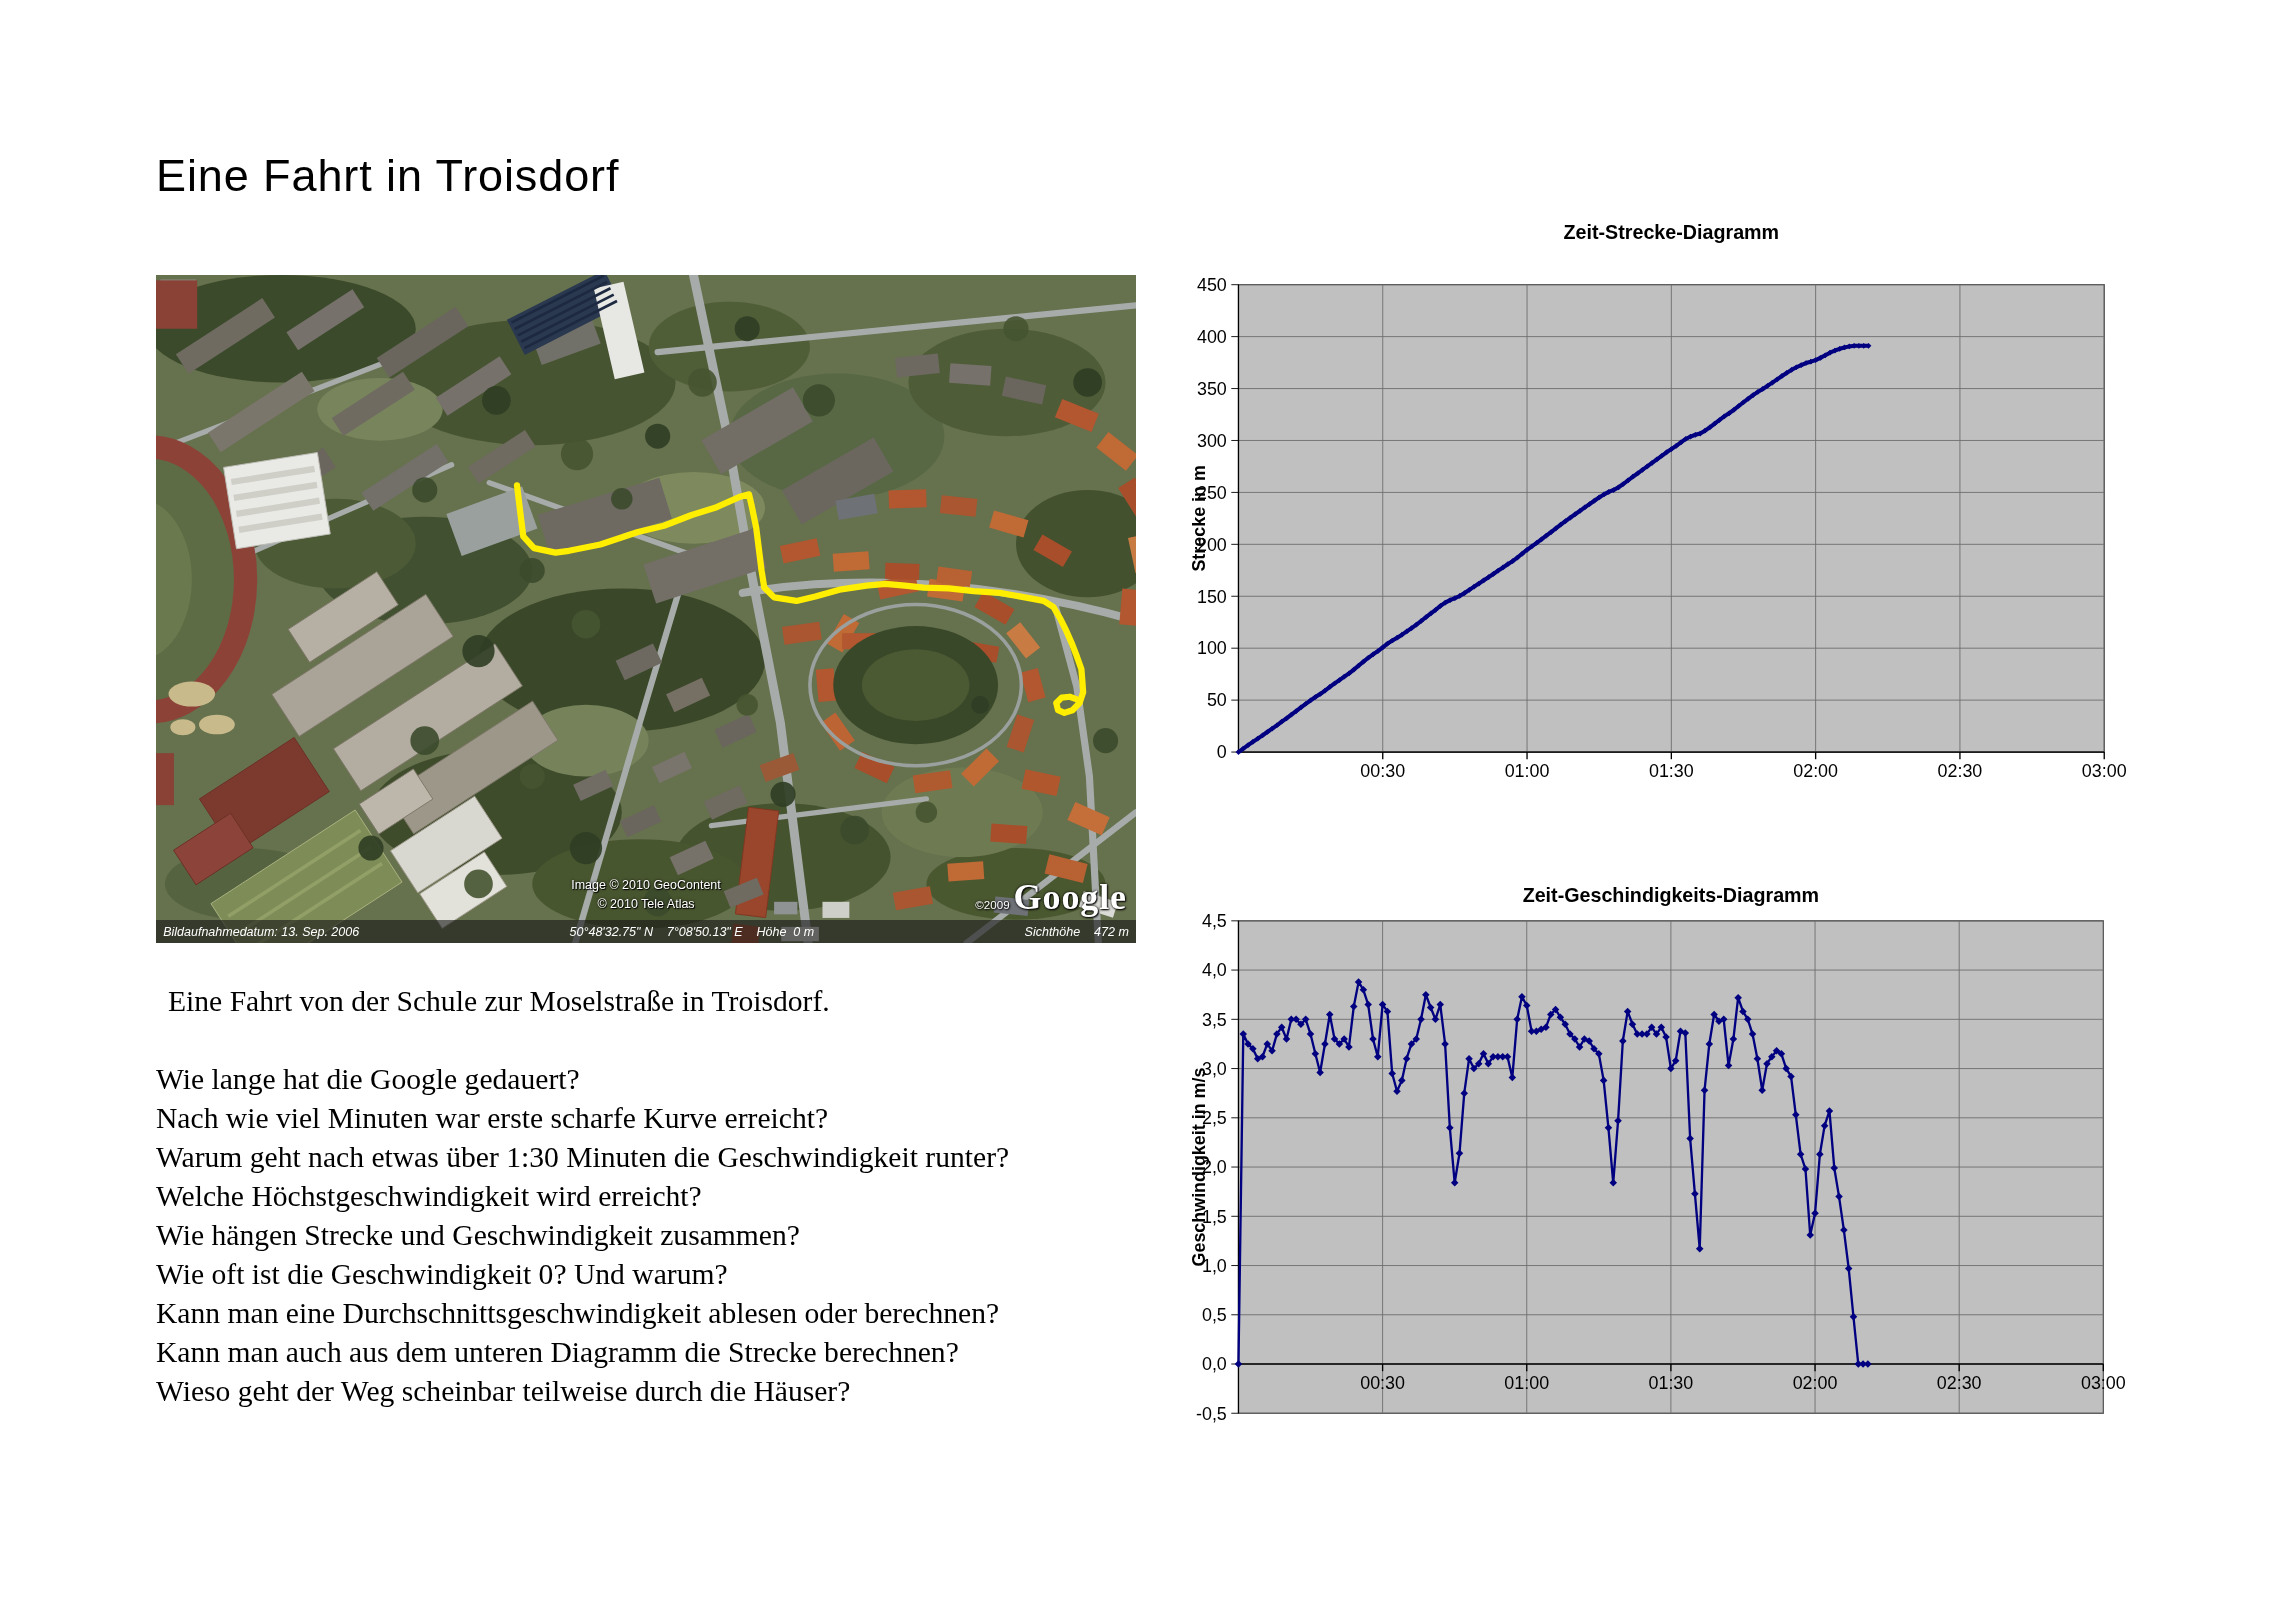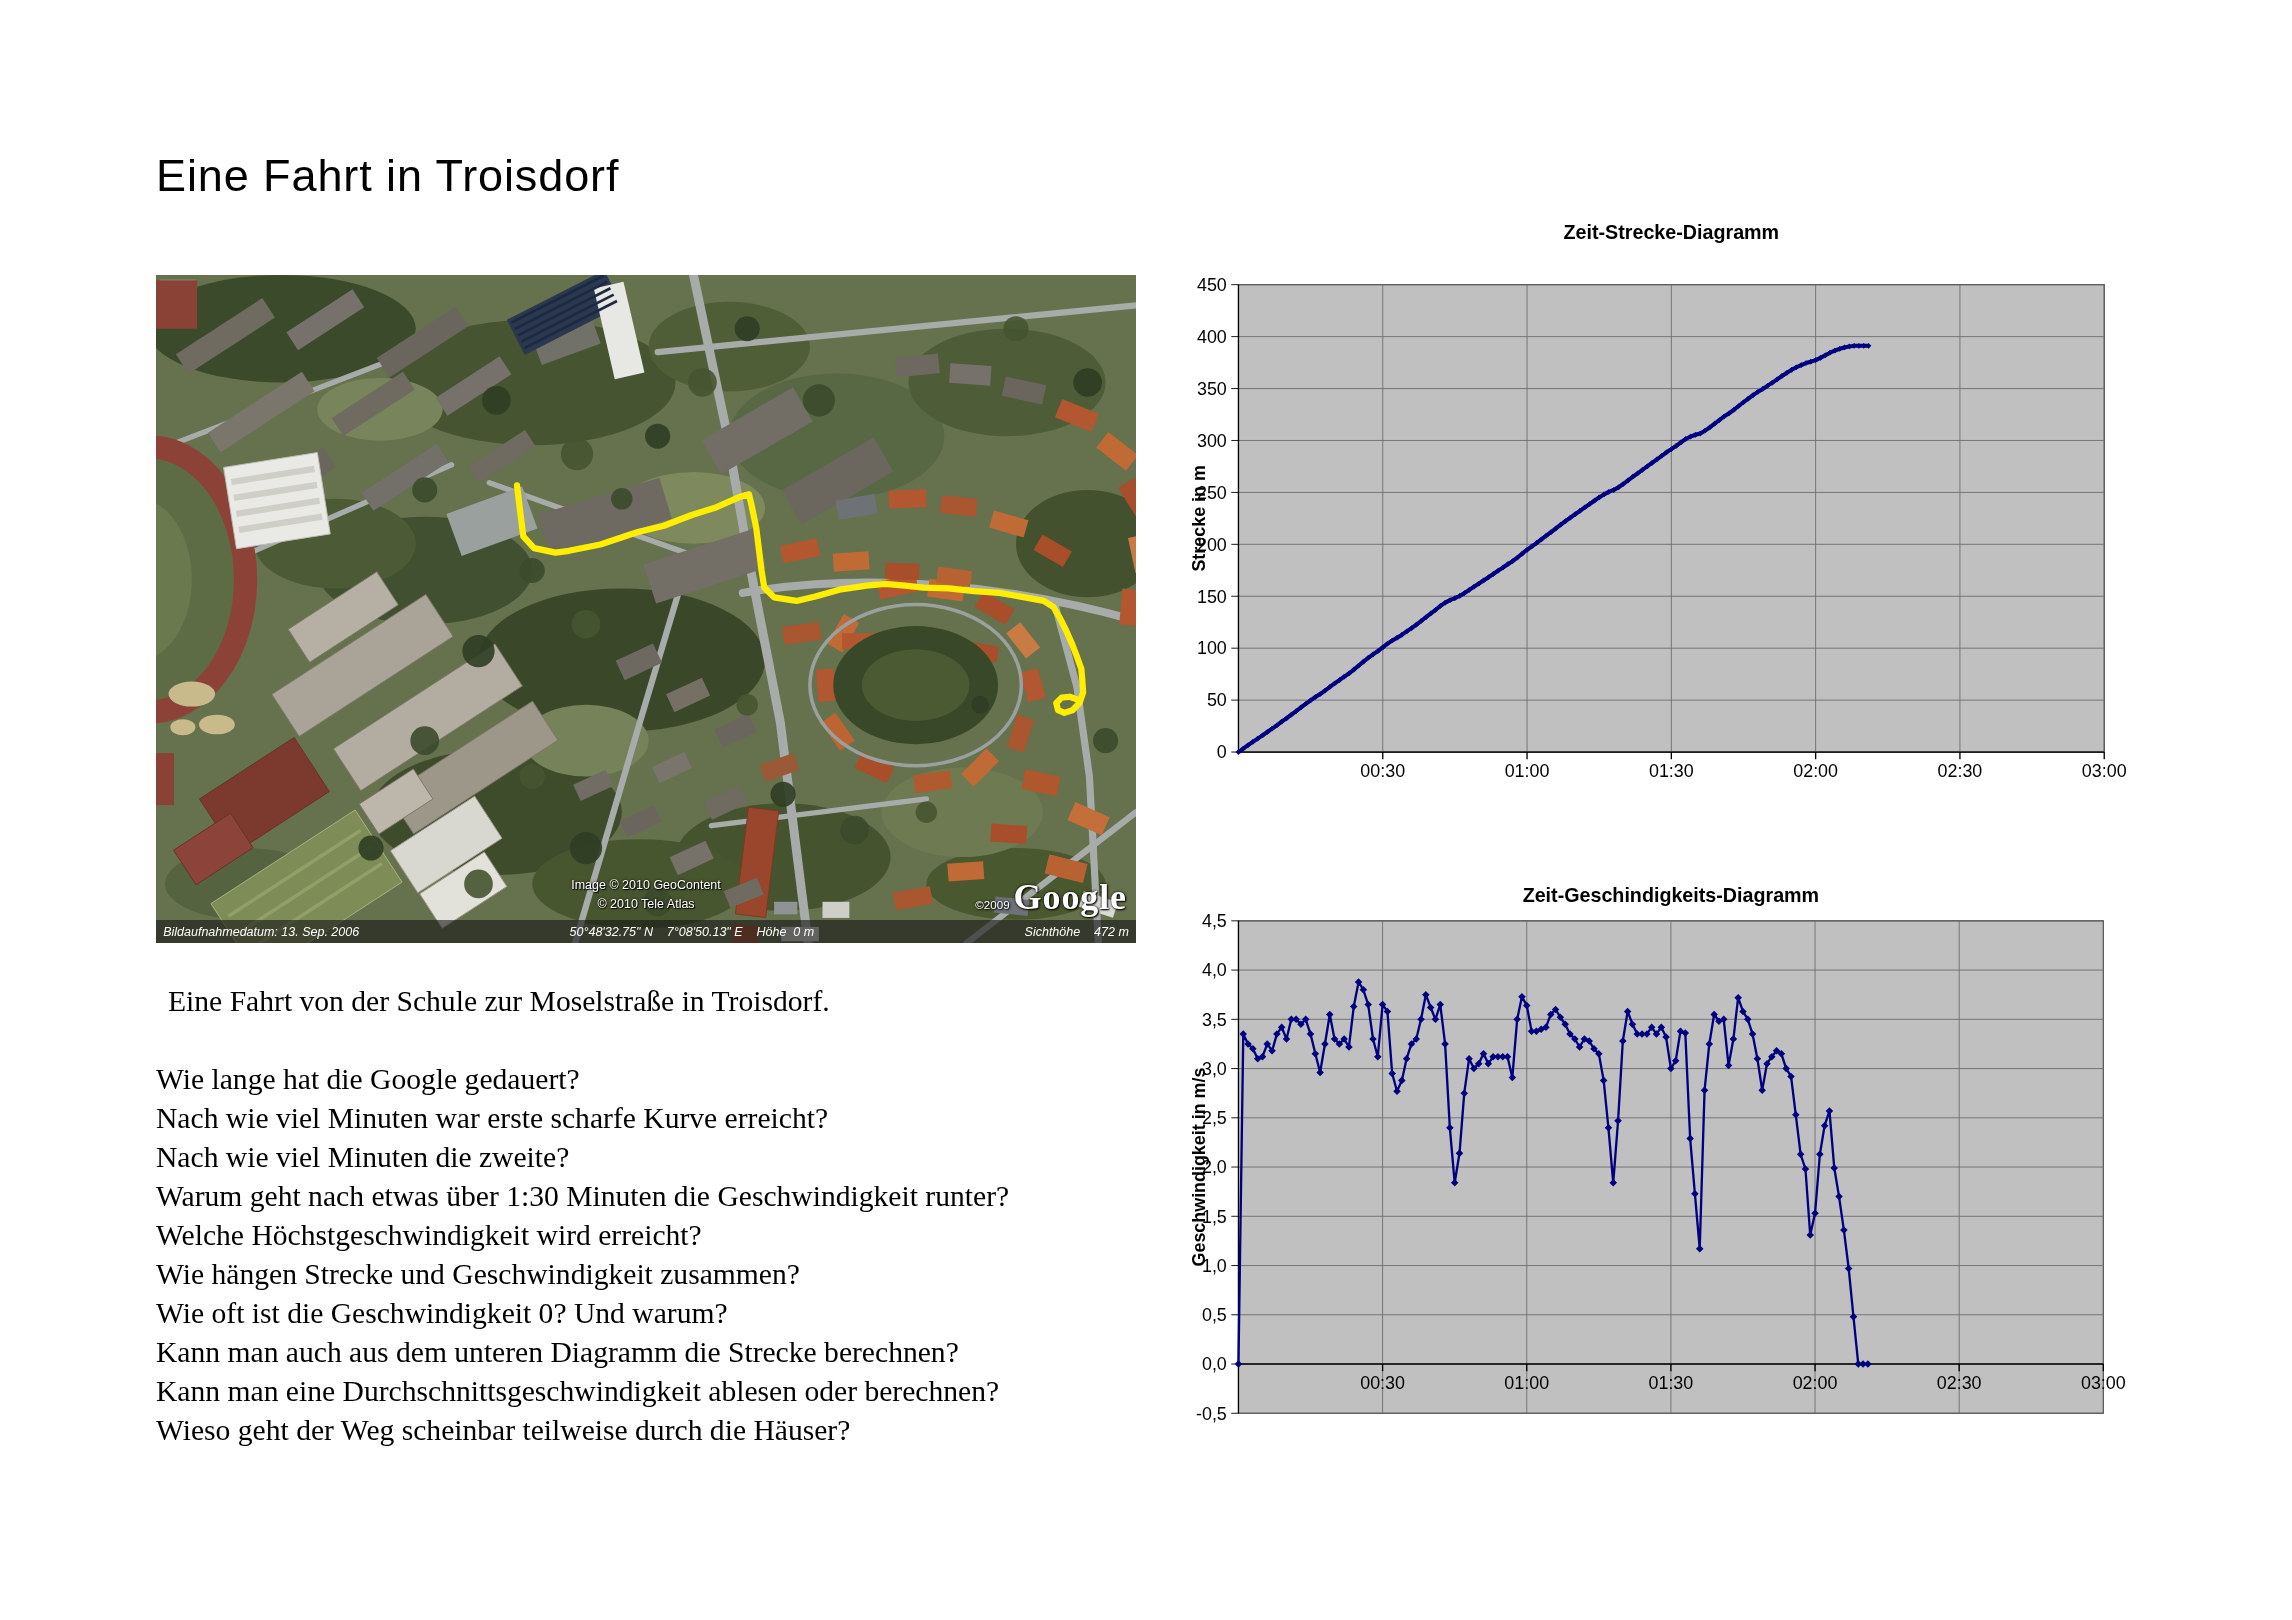--- a/index.html
+++ b/index.html
@@ -216,27 +216,26 @@
       <span>50°48'32.75" N    7°08'50.13" E    Höhe  0 m</span>
       <span>Sichthöhe    472 m</span>
     </div>
   </div>
 
   <div class="desc">
     <p>Eine Fahrt von der Schule zur Moselstraße in Troisdorf.</p>
     <div id="questions">
         <div class="q">Wie lange hat die Google gedauert?</div>
         <div class="q">Nach wie viel Minuten war erste scharfe Kurve erreicht?</div>
-        <div class="q">Nach wie viel Minuten die zweite?</div>
         <div class="q">Warum geht nach etwas über 1:30 Minuten die Geschwindigkeit runter?</div>
         <div class="q">Welche Höchstgeschwindigkeit wird erreicht?</div>
         <div class="q">Wie hängen Strecke und Geschwindigkeit zusammen?</div>
         <div class="q">Wie oft ist die Geschwindigkeit 0? Und warum?</div>
+        <div class="q">Kann man eine Durchschnittsgeschwindigkeit ablesen oder berechnen?</div>
         <div class="q">Kann man auch aus dem unteren Diagramm die Strecke berechnen?</div>
-        <div class="q">Kann man eine Durchschnittsgeschwindigkeit ablesen oder berechnen?</div>
         <div class="q">Wieso geht der Weg scheinbar teilweise durch die Häuser?</div>
       </div>
   </div>
 
   <div class="chart" id="chart1" style="left: 1191px; top: 212px;"><svg width="958" height="602" viewBox="0 0 1070 672">
         <rect x="53" y="81" width="967" height="522" fill="#c0c0c0" stroke="#000" stroke-width="1"></rect>
         <line x1="53" y1="603" x2="1020" y2="603" stroke="#6e6e6e" stroke-width="1"></line>
         <line x1="45" y1="603" x2="53" y2="603" stroke="#000" stroke-width="1"></line>
         <text x="40" y="610" text-anchor="end" font-size="20" fill="#000">0</text>
         <line x1="53" y1="545" x2="1020" y2="545" stroke="#6e6e6e" stroke-width="1"></line>

